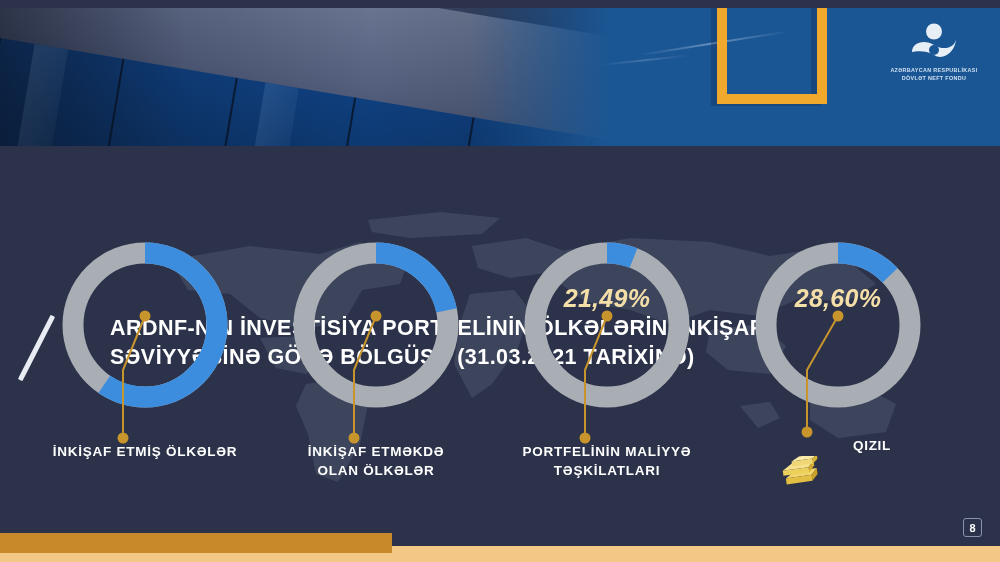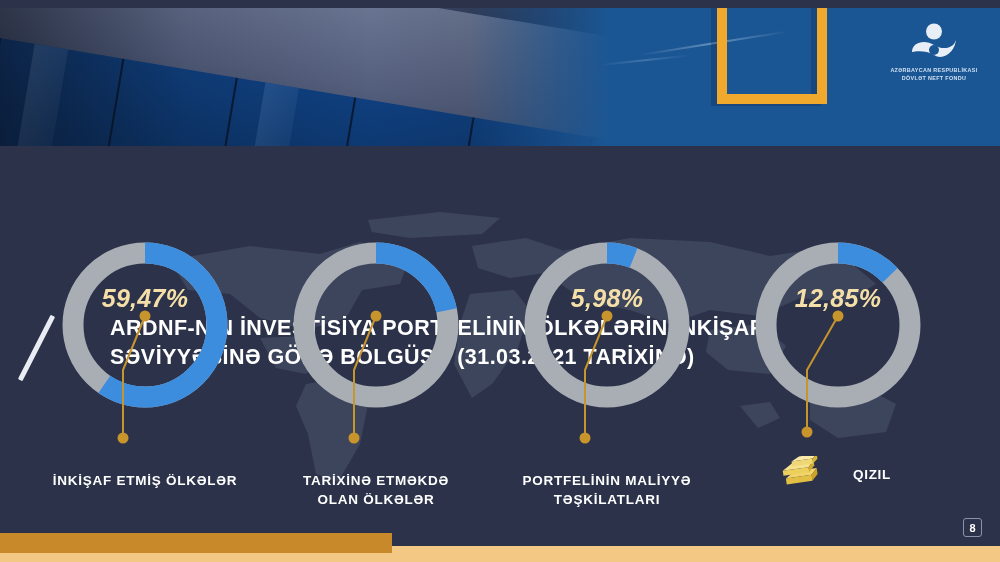--- a/index.html
+++ b/index.html
@@ -137,21 +137,20 @@
   .leader { position:absolute; left:0; top:0; width:250px; height:416px; }
   .leader svg { display:block; }
   .cat {
     position:absolute; left:0; width:250px;
     text-align:center;
     color:#ffffff;
     font-size:13.5px; font-weight:bold;
     letter-spacing:.75px;
     line-height:1.42;
     white-space:pre-line;
-    margin-top:29px;
   }
   .goldbars { position:absolute; width:250px; text-align:center; }
   .goldbars svg { display:inline-block; }
 
   
   .footer-dark-gold {
     position:absolute; left:0; top:533px; width:392px; height:20px;
     background:#c8892b;
     z-index:3;
   }
@@ -244,21 +243,20 @@
 
     <div class="charts">
 
       <div class="chart" style="left:20px">
         <div class="donut">
           <svg width="170" height="170" viewBox="0 0 170 170">
             <circle cx="85" cy="85" r="72" fill="none" stroke="#a9adb4" stroke-width="21"></circle>
             <circle cx="85" cy="85" r="72" fill="none" stroke="#3d8dde" stroke-width="21" stroke-dasharray="269.0 183.3" stroke-dashoffset="0" transform="rotate(-90 85 85)"></circle>
           </svg>
         </div>
-        <div class="pct">59,47%</div>
         <div class="leader">
           <svg width="250" height="416">
             <polyline points="125,170 103,224 103,292" fill="none" stroke="#c8942c" stroke-width="2"></polyline>
             <circle cx="125" cy="170" r="5.5" fill="#c8942c"></circle>
             <circle cx="103" cy="292" r="5.5" fill="#c8942c"></circle>
           </svg>
         </div>
         <div class="cat" style="top:296px">İNKİŞAF ETMİŞ ÖLKƏLƏR</div>
       </div>
 
@@ -269,51 +267,51 @@
             <circle cx="85" cy="85" r="72" fill="none" stroke="#3d8dde" stroke-width="21" stroke-dasharray="98.2 354.1" stroke-dashoffset="0" transform="rotate(-90 85 85)"></circle>
           </svg>
         </div>
         <div class="leader">
           <svg width="250" height="416">
             <polyline points="125,170 103,224 103,292" fill="none" stroke="#c8942c" stroke-width="2"></polyline>
             <circle cx="125" cy="170" r="5.5" fill="#c8942c"></circle>
             <circle cx="103" cy="292" r="5.5" fill="#c8942c"></circle>
           </svg>
         </div>
-        <div class="cat" style="top:296px">TARİXİNƏ ETMƏKDƏ
+        <div class="cat" style="top:296px">İNKİŞAF ETMƏKDƏ
 OLAN ÖLKƏLƏR</div>
       </div>
 
       <div class="chart" style="left:482px">
         <div class="donut">
           <svg width="170" height="170" viewBox="0 0 170 170">
             <circle cx="85" cy="85" r="72" fill="none" stroke="#a9adb4" stroke-width="21"></circle>
             <circle cx="85" cy="85" r="72" fill="none" stroke="#3d8dde" stroke-width="21" stroke-dasharray="27.1 425.2" stroke-dashoffset="0" transform="rotate(-90 85 85)"></circle>
           </svg>
         </div>
-        <div class="pct">5,98%</div>
+        <div class="pct">21,49%</div>
         <div class="leader">
           <svg width="250" height="416">
             <polyline points="125,170 103,224 103,292" fill="none" stroke="#c8942c" stroke-width="2"></polyline>
             <circle cx="125" cy="170" r="5.5" fill="#c8942c"></circle>
             <circle cx="103" cy="292" r="5.5" fill="#c8942c"></circle>
           </svg>
         </div>
         <div class="cat" style="top:296px">PORTFELİNİN MALİYYƏ
 TƏŞKİLATLARI</div>
       </div>
 
       <div class="chart" style="left:713px">
         <div class="donut">
           <svg width="170" height="170" viewBox="0 0 170 170">
             <circle cx="85" cy="85" r="72" fill="none" stroke="#a9adb4" stroke-width="21"></circle>
             <circle cx="85" cy="85" r="72" fill="none" stroke="#3d8dde" stroke-width="21" stroke-dasharray="58.1 394.2" stroke-dashoffset="0" transform="rotate(-90 85 85)"></circle>
           </svg>
         </div>
-        <div class="pct">12,85%</div>
+        <div class="pct">28,60%</div>
         <div class="leader">
           <svg width="250" height="416">
             <polyline points="125,170 94,224 94,286" fill="none" stroke="#c8942c" stroke-width="2"></polyline>
             <circle cx="125" cy="170" r="5.5" fill="#c8942c"></circle>
             <circle cx="94" cy="286" r="5.5" fill="#c8942c"></circle>
           </svg>
         </div>
         <div class="cat" style="top:290px;text-align:center;padding-left:68px">QIZIL</div>
         <div class="goldbars" style="top:310px;text-align:left;padding-left:68px">
           <svg width="44" height="30" viewBox="0 0 44 30">

